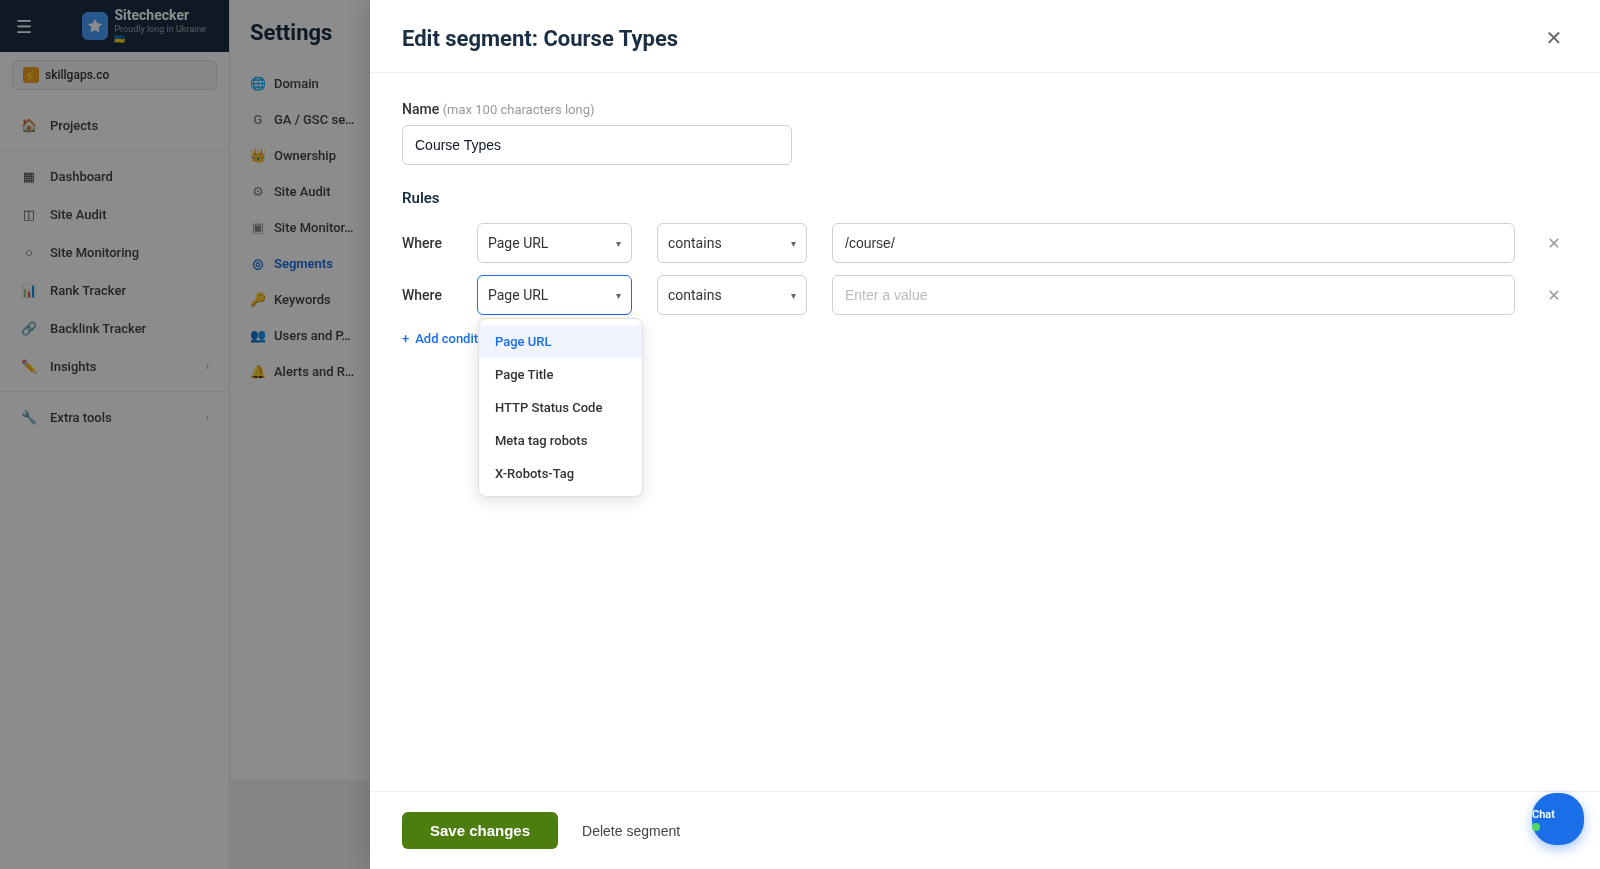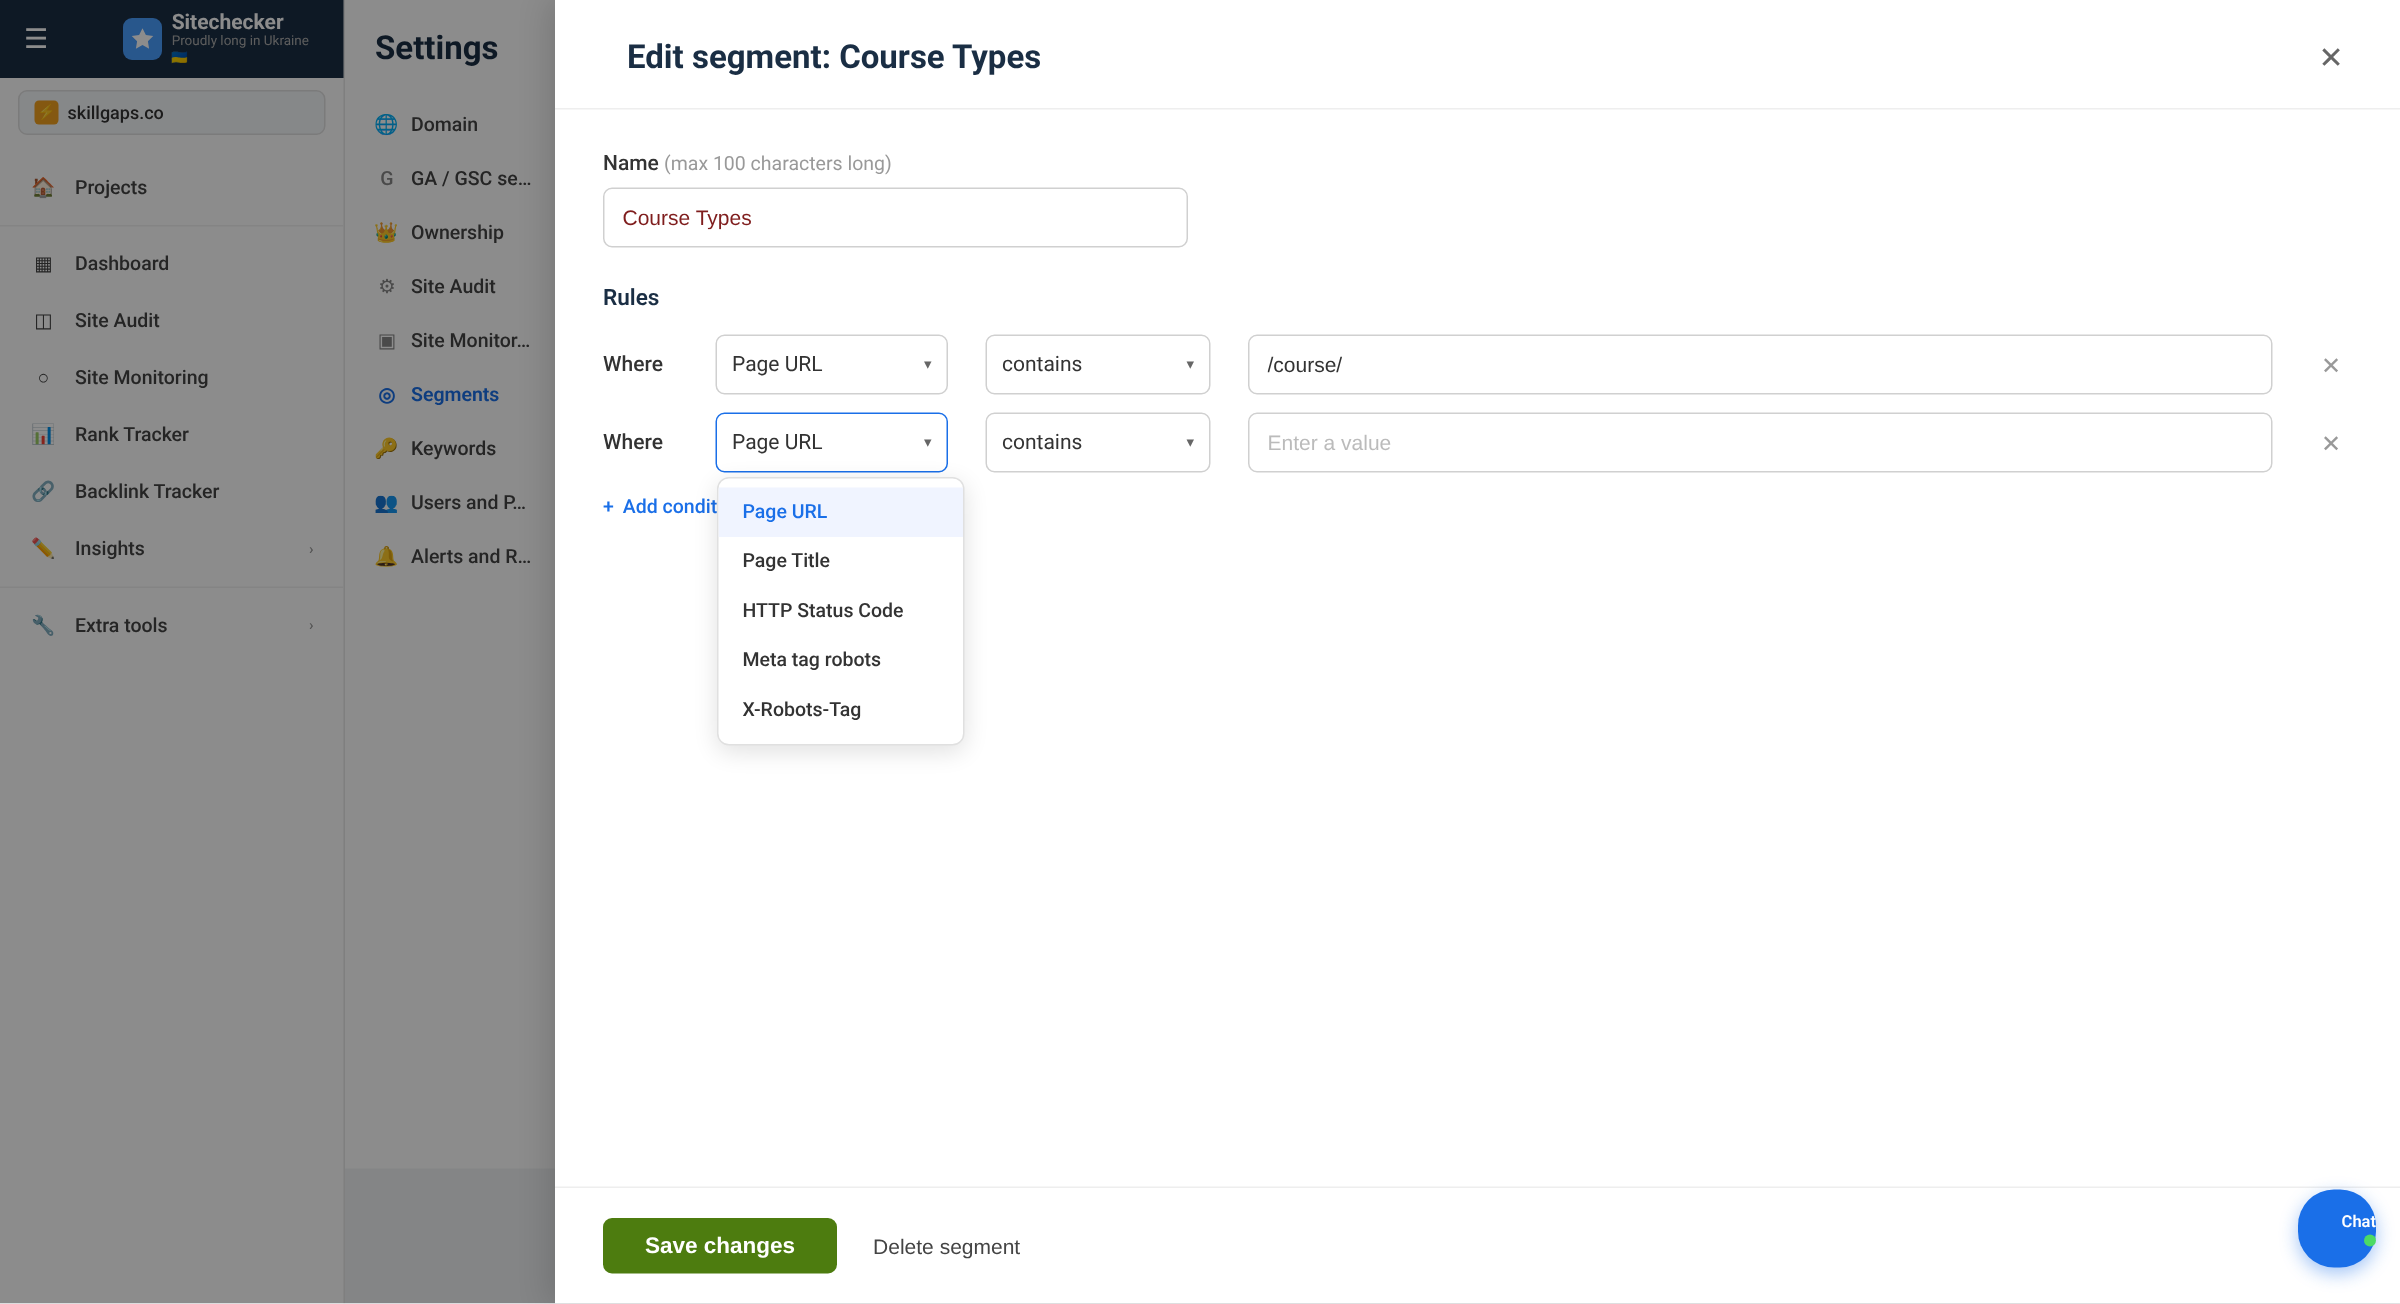--- a/index.html
+++ b/index.html
@@ -60,30 +60,30 @@
     
     .modal {
       position: absolute; left: 370px; top: 0; right: 0; bottom: 0;
       background: #fff; z-index: 20; display: flex; flex-direction: column;
       box-shadow: -4px 0 20px rgba(0,0,0,0.15);
     }
     .modal-header {
       display: flex; align-items: center; justify-content: space-between;
       padding: 24px 32px 20px; border-bottom: 1px solid #eee; flex-shrink: 0;
     }
-    .modal-title { font-size: 22px; font-weight: 700; color: #1a2e44; margin-left: 16px; }
+    .modal-title { font-size: 22px; font-weight: 700; color: #1a2e44; }
     .modal-close { width: 28px; height: 28px; display:flex; align-items:center; justify-content:center; cursor:pointer; color:#666; font-size:20px; border-radius:4px; }
 
     .modal-body { flex: 1; padding: 28px 32px; overflow-y: auto; }
 
     .field-label { font-size: 14px; color: #333; font-weight: 500; margin-bottom: 8px; }
     .field-label .hint { color: #999; font-weight: 400; font-size: 13px; }
     .field-input {
       width: 390px; height: 40px; border: 1px solid #d0d0d0; border-radius: 6px;
-      padding: 0 12px; font-size: 14px; color: #7f1d1d; outline: none;
+      padding: 0 12px; font-size: 14px; color: #0f172a; outline: none;
       background: #fff;
     }
 
     .section-label { font-size: 15px; font-weight: 600; color: #1a2e44; margin: 24px 0 16px; }
 
     .rule-row { display: flex; align-items: center; gap: 25px; margin-bottom: 12px; }
     .rule-label { font-size: 14px; color: #333; font-weight: 500; width: 50px; flex-shrink: 0; }
     .rule-select {
       height: 40px; border: 1px solid #d0d0d0; border-radius: 6px;
       padding: 0 10px; font-size: 14px; color: #333; background: #fff;
@@ -128,21 +128,21 @@
     }
     .btn-delete {
       background: transparent; color: #444; border: none;
       font-size: 14px; font-weight: 500; cursor: pointer; padding: 10px 8px;
     }
 
     
     .chat-btn {
       position: absolute; right: 16px; bottom: 24px; z-index: 50;
       background: #1a6fe8; color: #fff; border-radius: 24px;
-      width: 52px; height: 52px; display: flex; align-items: flex-end; justify-content: center;
+      width: 52px; height: 52px; display: flex; align-items: flex-start; justify-content: center;
       cursor: pointer; flex-direction: column; gap: 2px;
       box-shadow: 0 4px 12px rgba(26,111,232,0.4);
     }
     .chat-btn-text { font-size: 11px; font-weight: 600; }
     .chat-dot { width: 8px; height: 8px; background: #4cda64; border-radius: 50%; }
   </style>
 </head>
 <body>
 
 <div class="sidebar">

